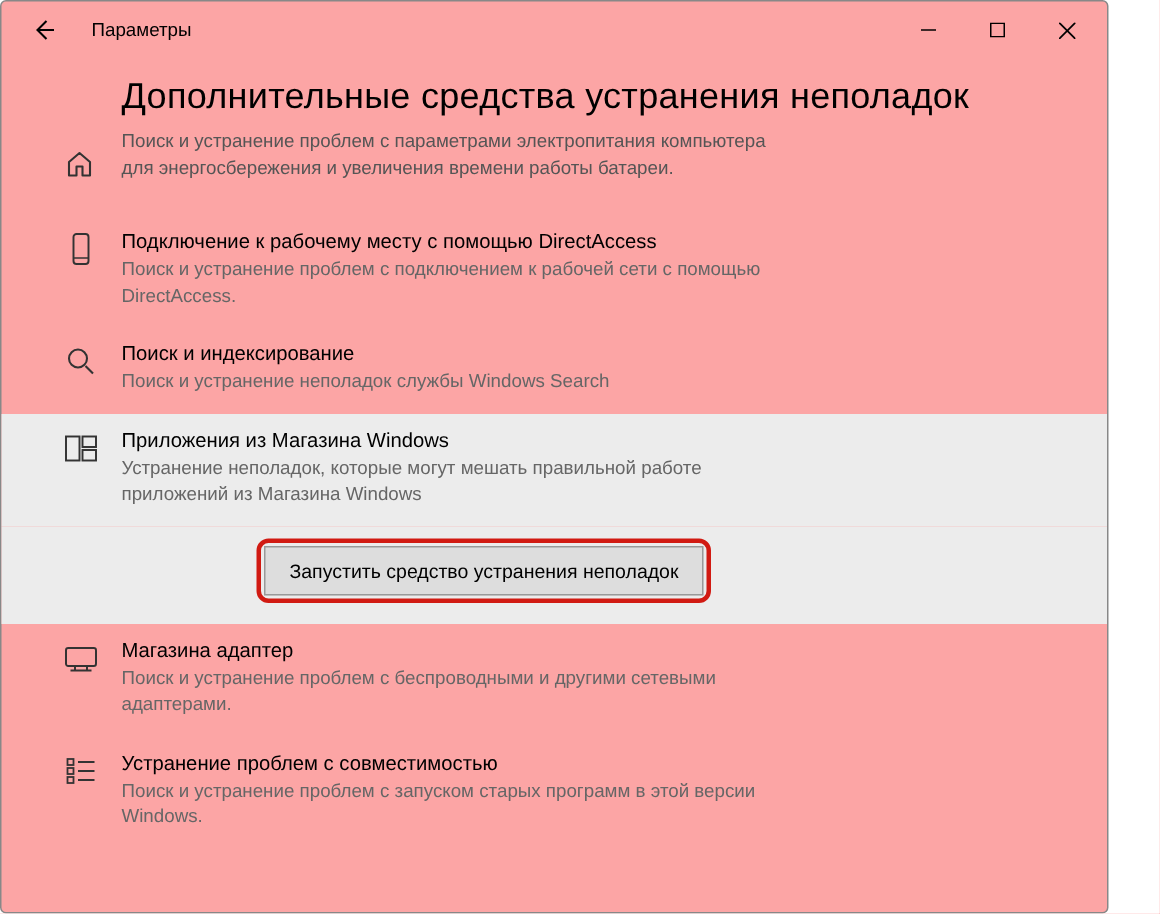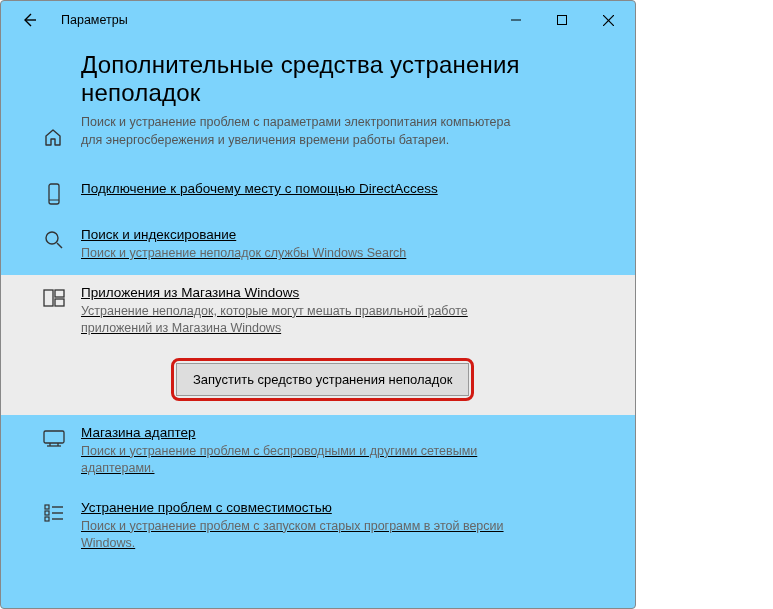--- a/index.html
+++ b/index.html
@@ -1,33 +1,33 @@
 <!DOCTYPE html>
 <html><head>
 <meta charset="utf-8">
 <style>
   * { box-sizing: border-box; margin: 0; padding: 0; }
   html, body { width: 773px; height: 609px; font-family: "Segoe UI", Arial, sans-serif; background: #fff; color: #000; overflow: hidden; }
-  .window { width: 636px; height: 609px; border: 1px solid #888; border-radius: 4px; background: #7dd3fc; position: relative; }
+  .window { width: 739px; height: 609px; border: 1px solid #888; border-radius: 4px; background: #fca5a5; position: relative; }
   .titlebar { display: flex; align-items: center; height: 38px; padding: 0 4px 0 14px; }
   .back-btn { width: 28px; height: 28px; display: flex; align-items: center; justify-content: center; font-size: 16px; cursor: pointer; }
   .title { font-size: 12.5px; margin-left: 18px; flex: 1; }
   .winbtns { display: flex; gap: 0; }
   .winbtn { width: 46px; height: 32px; display: flex; align-items: center; justify-content: center; font-size: 12px; cursor: pointer; }
   .content { padding: 12px 0 0 0; }
   .header-row { display: flex; align-items: flex-end; padding: 0 28px 0 42px; }
   .home-icon { width: 22px; height: 22px; margin-top: 6px; flex-shrink: 0; }
   .head-text { margin-left: 16px; }
   .page-title { font-size: 24px; font-weight: 400; letter-spacing: 0.2px; }
   .page-desc { font-size: 12.5px; color: #555; margin-top: 6px; line-height: 1.45; max-width: 430px; }
   .items { margin-top: 22px; }
   .item { display: flex; padding: 10px 28px 12px 42px; }
   .item.selected { background: #ececec; }
   .item-icon { width: 22px; height: 22px; margin-top: 2px; flex-shrink: 0; display:flex; align-items:center; justify-content:center; }
-  .item-body { margin-left: 16px; max-width: 430px; text-decoration: underline; }
+  .item-body { margin-left: 16px; max-width: 430px; }
   .item-title { font-size: 13.5px; font-weight: 400; }
   .item-desc { font-size: 12.5px; color: #666; margin-top: 3px; line-height: 1.4; }
   .run-row { padding: 8px 0 14px 170px; background: #ececec; }
   .run-btn-hl { display: inline-block; border: 3px solid #d11a12; border-radius: 8px; padding: 2px; }
   .run-btn { background: #ddd; border: 1px solid #999; padding: 8px 16px; font-size: 13px; cursor: pointer; min-width: 270px; text-align: left; }
   svg { display: block; }
 </style>
 </head>
 <body>
 
@@ -79,20 +79,21 @@
 
       <div class="item">
         <div class="item-icon">
           <svg width="18" height="22" viewBox="0 0 18 22">
               <rect x="4" y="1" width="10" height="20" rx="2" fill="none" stroke="#333" stroke-width="1.3"></rect>
               <line x1="4" y1="17" x2="14" y2="17" stroke="#333" stroke-width="1"></line>
             </svg>
         </div>
         <div class="item-body">
           <div class="item-title">Подключение к рабочему месту с помощью DirectAccess</div>
+          <div class="item-desc">Поиск и устранение проблем с подключением к рабочей сети с помощью DirectAccess.</div>
         </div>
       </div>
 
       <div class="item">
         <div class="item-icon">
           <svg width="20" height="20" viewBox="0 0 20 20">
               <circle cx="8" cy="8" r="6" fill="none" stroke="#333" stroke-width="1.4"></circle>
               <line x1="13" y1="13" x2="18" y2="18" stroke="#333" stroke-width="1.4"></line>
             </svg>
         </div>

